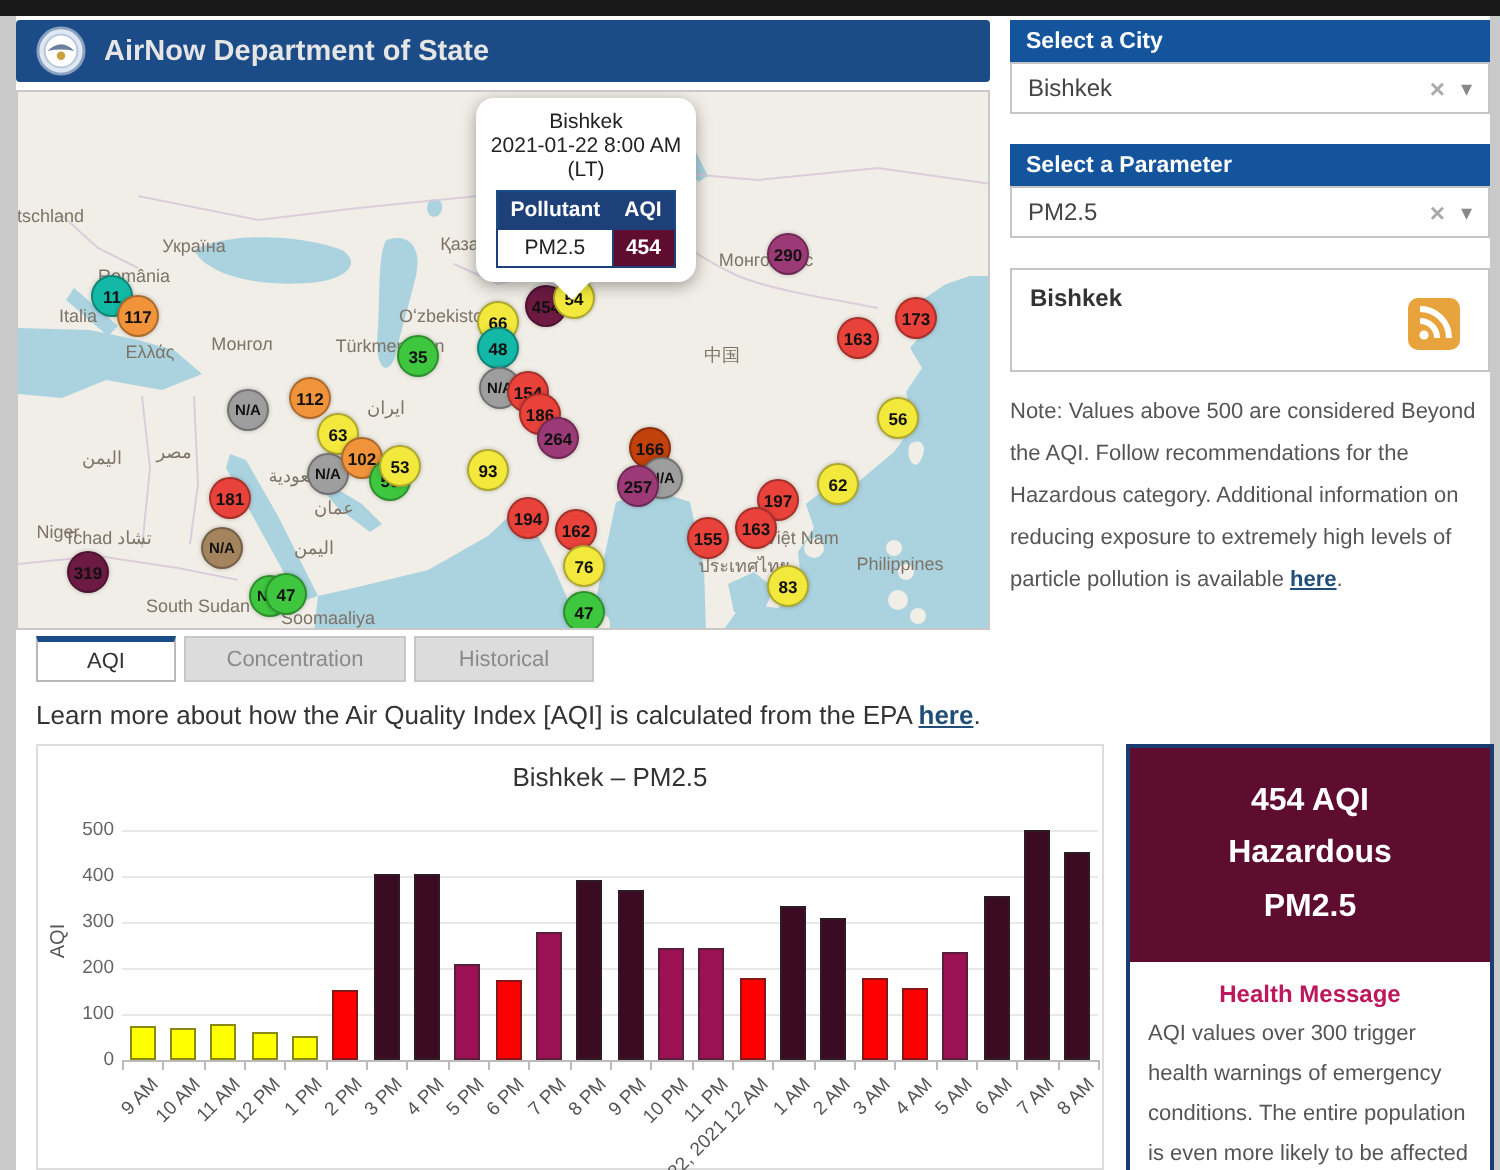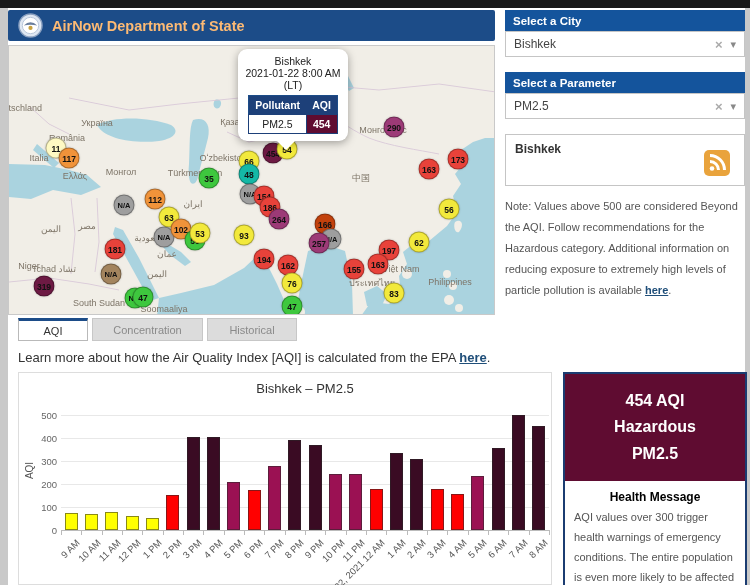--- a/index.html
+++ b/index.html
@@ -8,21 +8,21 @@
   }
   *{box-sizing:border-box}
   body{margin:0;width:750px;height:585px;background:#c9c9c9;
        font-family:"Liberation Sans",sans-serif;position:relative;overflow:hidden;color:#333}
   .topbar{position:absolute;left:0;top:0;width:750px;height:8px;background:#191919}
   .content{position:absolute;left:8px;top:8px;width:737px;height:577px;background:#fff}
 
   
   .app-header{position:absolute;left:0;top:2px;width:487px;height:31px;background:var(--navy);
               display:flex;align-items:center;gap:9px;padding-left:10px;border-radius:2px}
-  .app-header .title{color:#fdba74;font-size:14.5px;font-weight:bold}
+  .app-header .title{color:#e5e5e5;font-size:14.5px;font-weight:bold}
 
   
   .map{position:absolute;left:0;top:37px;width:487px;height:270px;background:var(--land);
        border:1px solid #c9c9c9;overflow:hidden}
   .map svg.base{position:absolute;left:0;top:0}
   .map-label{position:absolute;transform:translate(-50%,-50%);font-size:9px;color:#7d7467;white-space:nowrap;pointer-events:none}
   .marker{position:absolute;transform:translate(-50%,-50%);width:21px;height:21px;border-radius:50%;
           display:flex;align-items:center;justify-content:center;font-size:8.5px;font-weight:bold;color:#111;
           border:1px solid rgba(0,0,0,.28);box-shadow:0 0 2px rgba(0,0,0,.25)}
   .popup{position:absolute;left:229px;top:3px;width:110px;background:#fff;border-radius:9px;
@@ -56,21 +56,21 @@
   .xlabel{position:absolute;font-size:9.5px;color:#555;white-space:nowrap;
           transform:translateX(-100%) rotate(-45deg);transform-origin:100% 0}
 
   
   .cond{position:absolute;left:555px;top:364px;width:184px;border:2px solid #1b3c71;background:#fff}
   .cond .head{background:var(--panelnavy);color:#fff;text-align:center;font-weight:bold;padding:6px 4px;line-height:1.5}
   .cond .head .l1,.cond .head .l3{font-size:12.5px}
   .cond .head .l2{font-size:10.5px}
   .cond .aqibox{background:var(--maroon);color:#fff;text-align:center;font-weight:bold;
                 font-size:16px;line-height:1.65;padding:14px 4px}
-  .cond .htitle{font-size:12px;font-weight:bold;text-align:center;color:#000000;margin:9px 0 4px 0}
+  .cond .htitle{font-size:12px;font-weight:bold;text-align:center;color:#be185d;margin:9px 0 4px 0}
   .cond .htext{font-size:11px;color:#555;line-height:1.8;padding:0 9px 10px 9px}
 
   
   .sb-head{position:absolute;width:240px;height:21px;background:var(--selnavy);color:#fff;
            font-size:11.5px;font-weight:bold;display:flex;align-items:center;padding-left:8px}
   .sb-select{position:absolute;width:240px;height:26px;border:1px solid #c5c5c5;background:#fff;
              display:flex;align-items:center;font-size:12px;color:#444;padding-left:8px;cursor:pointer}
   .sb-select .spacer{flex:1}
   .sb-select .clear{color:#aaa;font-size:13px;font-weight:bold;padding:0 8px;cursor:pointer}
   .sb-select .caret{color:#888;font-size:11px;padding-right:8px;cursor:pointer}
@@ -156,21 +156,21 @@
         <div class="map-label" style="left: 148px; top: 228px;">اليمن</div>
         <div class="map-label" style="left: 20px; top: 220px;">Niger</div>
         <div class="map-label" style="left: 45px; top: 223px;">Tchad تشاد</div>
         <div class="map-label" style="left: 90px; top: 257px;">South Sudan</div>
         <div class="map-label" style="left: 155px; top: 263px;">Soomaaliya</div>
         <div class="map-label" style="left: 392px; top: 223px;">Việt Nam</div>
         <div class="map-label" style="left: 363px; top: 237px;">ประเทศไทย</div>
         <div class="map-label" style="left: 441px; top: 236px;">Philippines</div>
       </div>
     <div>
-        <div class="marker" style="left: 47px; top: 102px; background: #fef9c3;">11</div>
+        <div class="marker" style="left: 47px; top: 102px; background: #14b8a6;">11</div>
         <div class="marker" style="left: 60px; top: 112px; background: rgb(240, 147, 58);">117</div>
         <div class="marker" style="left: 200px; top: 132px; background: rgb(62, 199, 62);">35</div>
         <div class="marker" style="left: 146px; top: 153px; background: rgb(240, 147, 58);">112</div>
         <div class="marker" style="left: 115px; top: 159px; background: rgb(158, 158, 158); font-size: 7.5px;">N/A</div>
         <div class="marker" style="left: 160px; top: 171px; background: rgb(242, 233, 60);">63</div>
         <div class="marker" style="left: 155px; top: 191px; background: rgb(158, 158, 158); font-size: 7.5px;">N/A</div>
         <div class="marker" style="left: 172px; top: 183px; background: rgb(240, 147, 58);">102</div>
         <div class="marker" style="left: 186px; top: 194px; background: rgb(62, 199, 62);">50</div>
         <div class="marker" style="left: 191px; top: 187px; background: rgb(242, 233, 60);">53</div>
         <div class="marker" style="left: 235px; top: 189px; background: rgb(242, 233, 60);">93</div>

